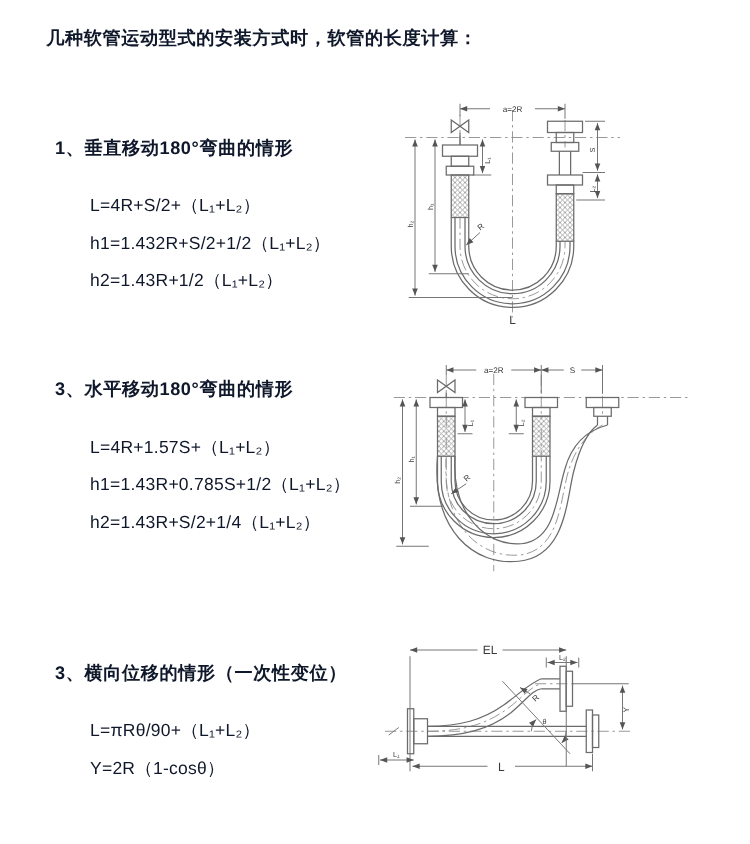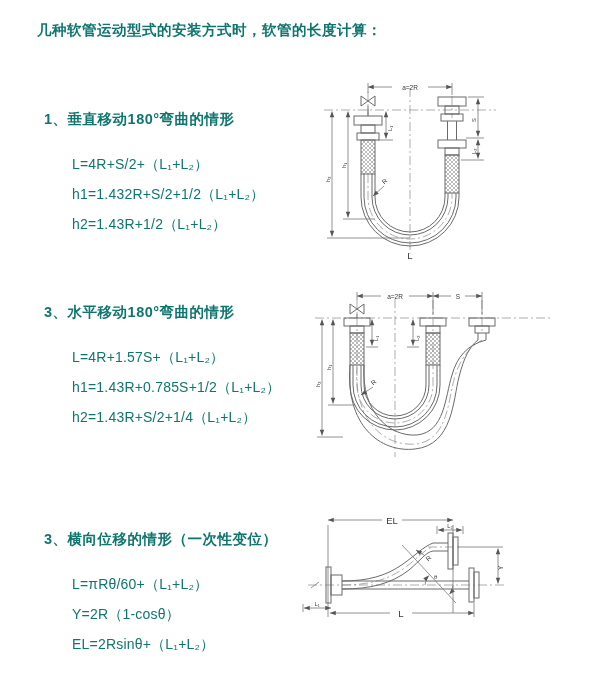--- a/index.html
+++ b/index.html
@@ -1,17 +1,17 @@
 <!DOCTYPE html>
 <html><head>
 <meta charset="utf-8">
 <style>
   html,body{margin:0;padding:0;background:#ffffff;}
   .page{position:relative;width:600px;height:675px;background:#fff;overflow:hidden;
-        font-family:"Liberation Sans","DejaVu Sans",sans-serif;color:#0f766e;}
+        font-family:"Liberation Sans","DejaVu Sans",sans-serif;color:#0f172a;}
   .doc-title{position:absolute;left:37px;top:21px;font-size:14.5px;font-weight:bold;letter-spacing:0.5px;}
   .section{position:absolute;left:44px;}
   .sec1{top:108px;}
   .sec2{top:301px;}
   .sec3{top:528px;}
   .heading{font-size:14.5px;font-weight:bold;letter-spacing:0.5px;height:22px;line-height:22px;}
   .formulas{margin-left:28px;margin-top:19px;}
   .formula{font-size:14px;height:30px;line-height:30px;letter-spacing:0.2px;}
   svg.diagram{position:absolute;}
   svg .ln{stroke:#6b6b6b;fill:none;stroke-width:1;}
@@ -45,23 +45,22 @@
     <div class="formulas">
       <div class="formula">L=4R+1.57S+（L₁+L₂）</div>
       <div class="formula">h1=1.43R+0.785S+1/2（L₁+L₂）</div>
       <div class="formula">h2=1.43R+S/2+1/4（L₁+L₂）</div>
     </div>
   </div>
 
   <div class="section sec3">
     <div class="heading">3、横向位移的情形（一次性变位）</div>
     <div class="formulas">
-      <div class="formula">L=πRθ/60+（L₁+L₂）</div>
+      <div class="formula">L=πRθ/90+（L₁+L₂）</div>
       <div class="formula">Y=2R（1-cosθ）</div>
-      <div class="formula">EL=2Rsinθ+（L₁+L₂）</div>
     </div>
   </div>
 
   <svg class="diagram" style="left:300px;top:70px;" width="290" height="195" viewBox="0 0 290 195">
     <defs>
       <marker id="arr" viewBox="0 0 10 10" refX="9.5" refY="5" markerWidth="8" markerHeight="8" orient="auto-start-reverse">
         <path d="M0.5,1.5 L9.5,5 L0.5,8.5 z" fill="#555"></path>
       </marker>
       <pattern id="braid" width="4" height="4" patternUnits="userSpaceOnUse">
         <path d="M0,0 L4,4 M4,0 L0,4" stroke="#8f8f8f" stroke-width="0.6" fill="none"></path>

